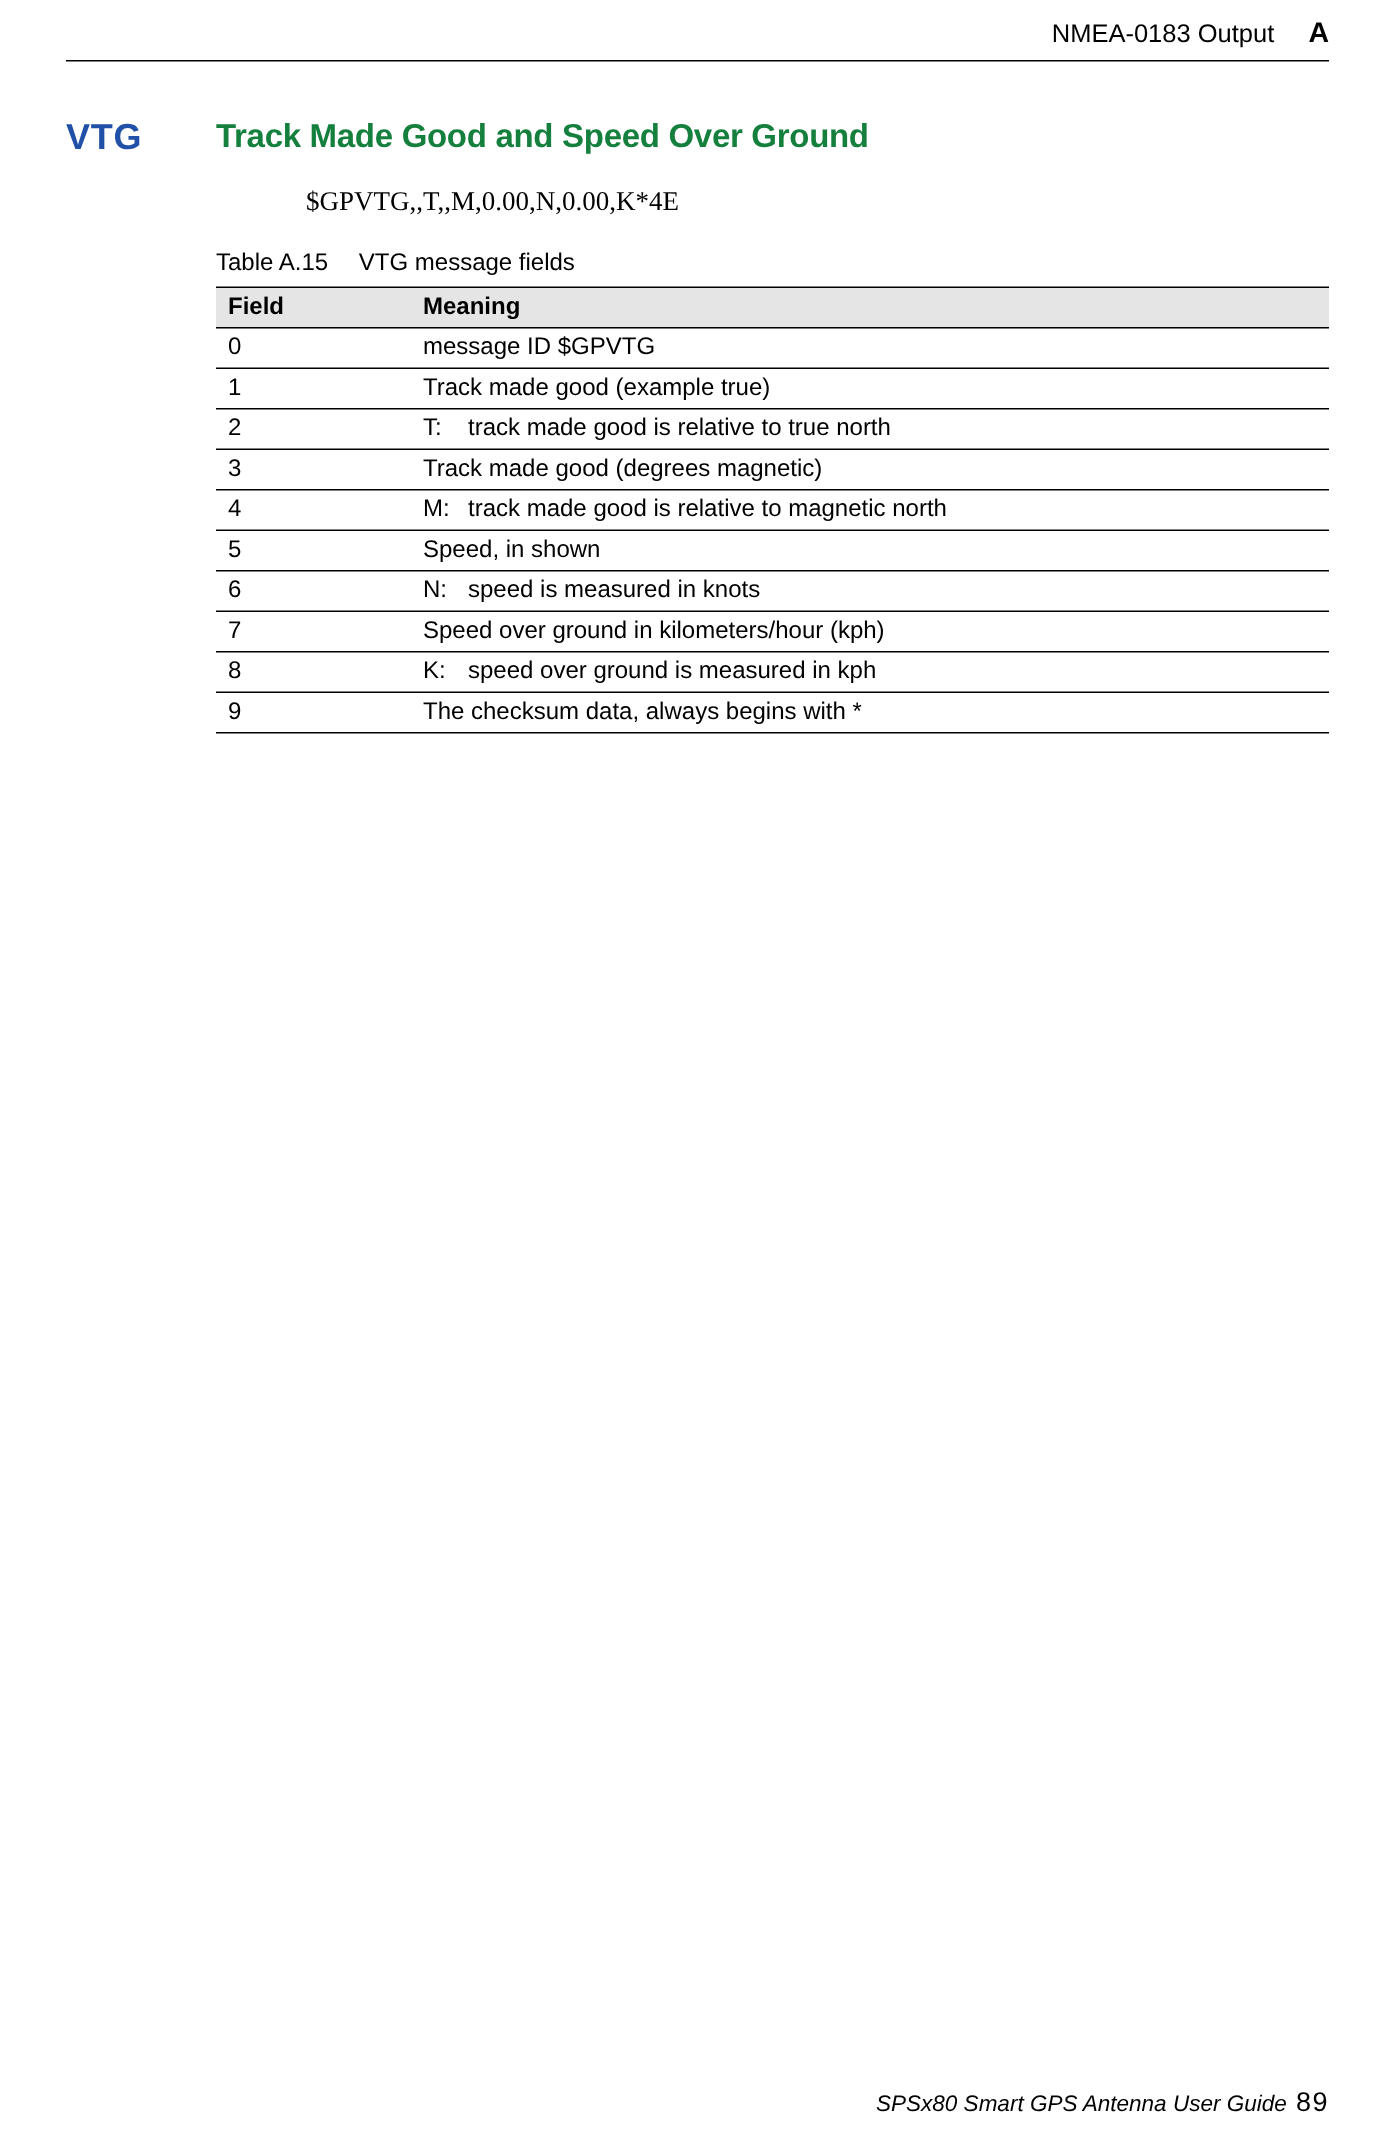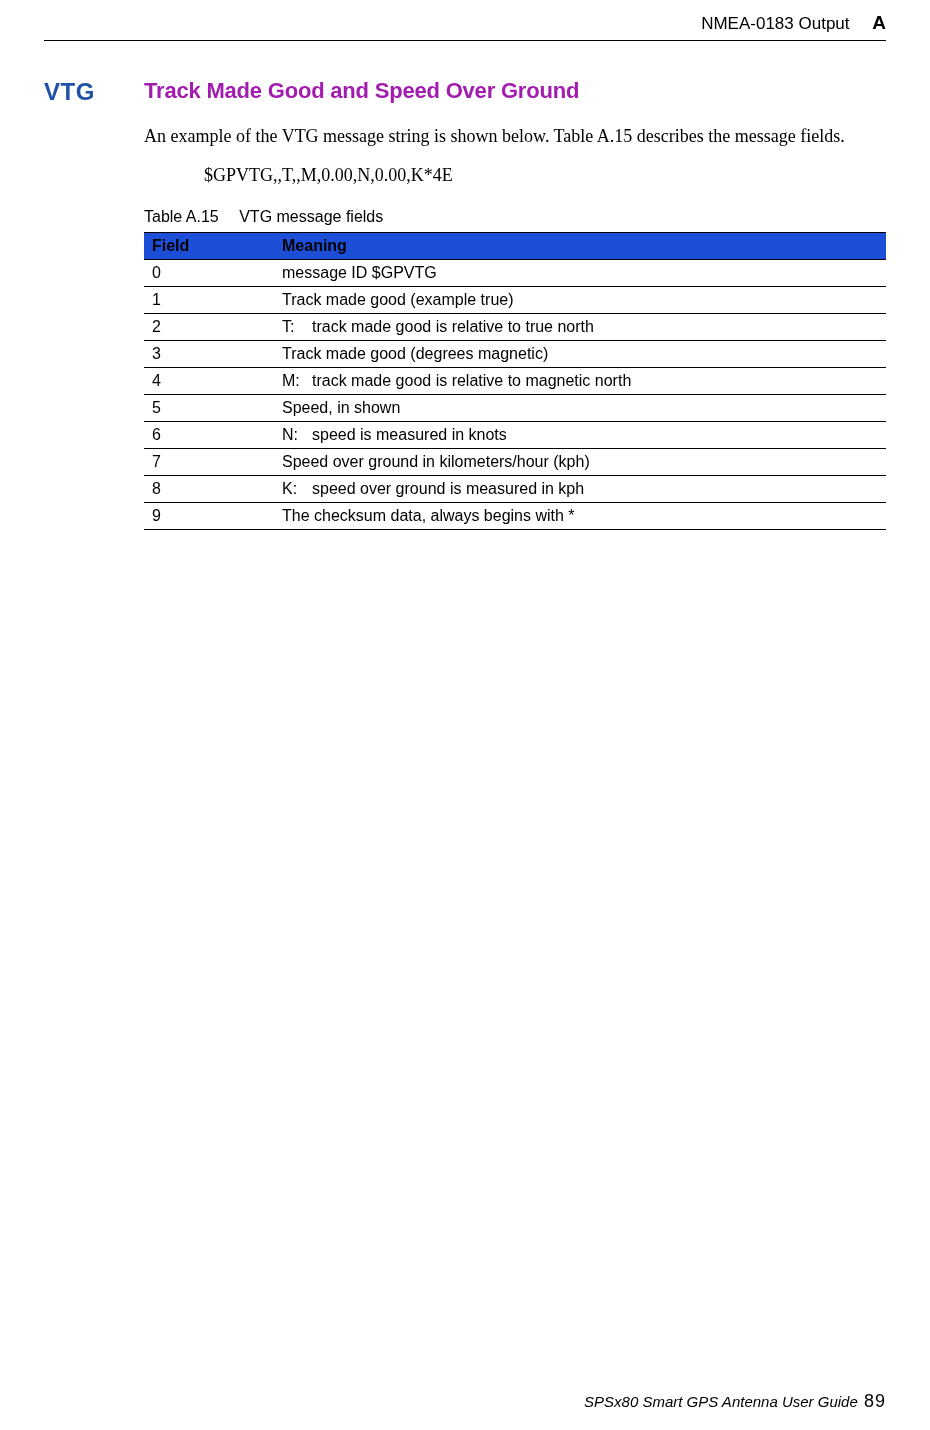--- a/index.html
+++ b/index.html
@@ -55,21 +55,21 @@
       font-weight: bold;
       color: #2050a8;
       width: 100px;
       flex-shrink: 0;
       letter-spacing: 0.5px;
     }
     .section-title {
       font-family: 'Trebuchet MS', 'Lucida Sans', Arial, sans-serif;
       font-size: 22px;
       font-weight: bold;
-      color: #a21caf;
+      color: #15803d;
       letter-spacing: -0.2px;
     }
     .body-text {
       margin-left: 100px;
       font-size: 18px;
       line-height: 1.4;
       margin-bottom: 16px;
     }
     .example-string {
       margin-left: 160px;
@@ -86,21 +86,21 @@
       margin-right: 16px;
     }
     table {
       margin-left: 100px;
       width: calc(100% - 100px);
       border-collapse: collapse;
       font-family: 'Trebuchet MS', 'Lucida Sans', Arial, sans-serif;
       font-size: 16px;
     }
     thead tr {
-      background: #1d4ed8;
+      background: #e5e5e5;
     }
     thead th {
       text-align: left;
       font-weight: bold;
       padding: 4px 8px;
       border-top: 1.5px solid #000;
       border-bottom: 1.5px solid #000;
     }
     thead th:first-child {
       width: 130px;
@@ -142,21 +142,20 @@
   <span class="header-appendix">A</span>
 </div>
 <div class="header-rule"></div>
 
 <div class="content">
   <div class="section-heading">
     <div class="section-code">VTG</div>
     <div class="section-title">Track Made Good and Speed Over Ground</div>
   </div>
 
-  <div class="body-text">An example of the VTG message string is shown below. Table A.15 describes the message fields.</div>
 
   <div class="example-string">$GPVTG,,T,,M,0.00,N,0.00,K*4E</div>
 
   <div class="table-caption">
     <span class="table-caption-num">Table A.15</span>
     <span>VTG message fields</span>
   </div>
 
   <table>
     <thead>

